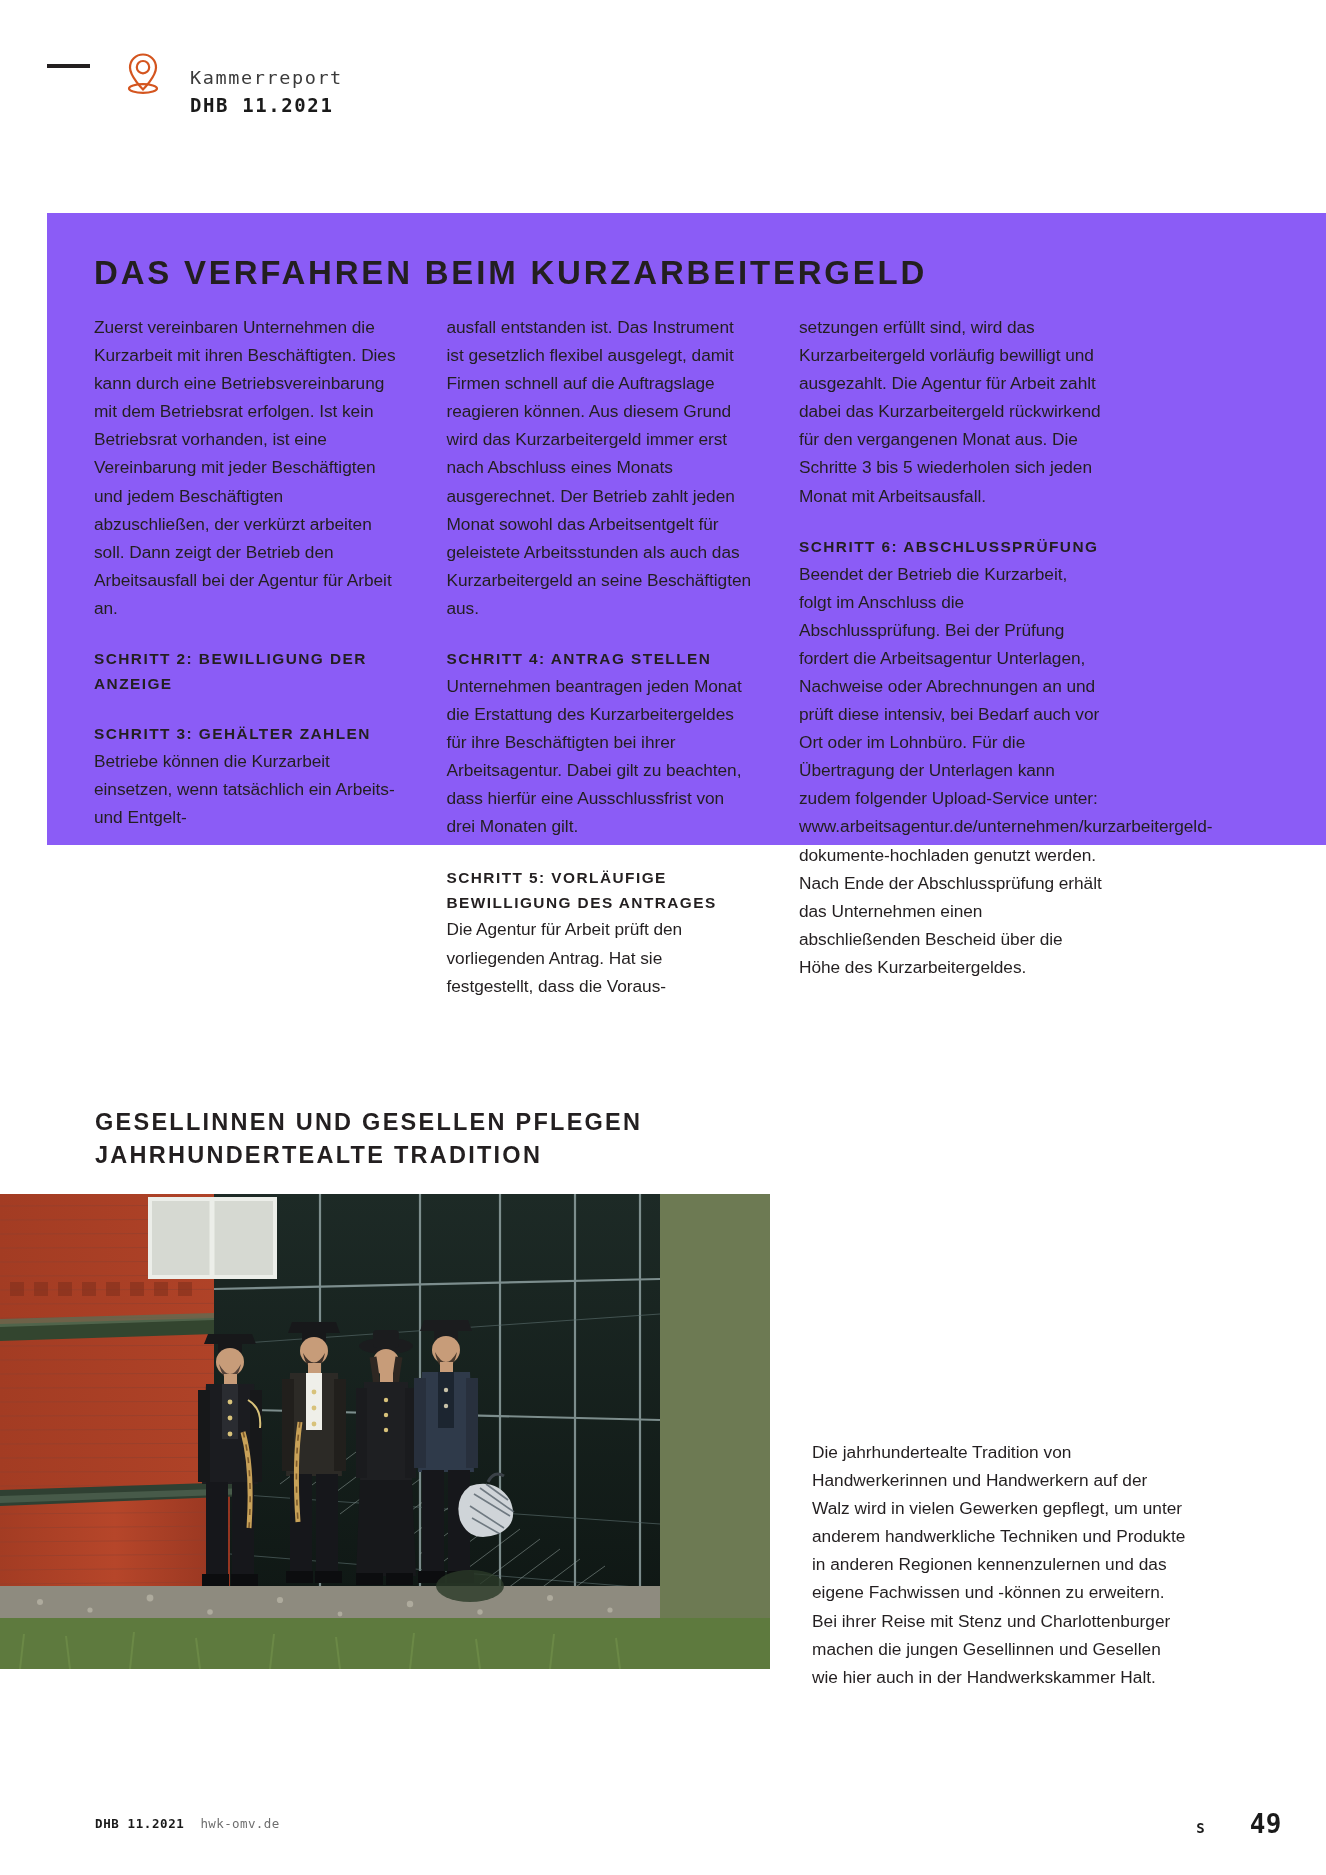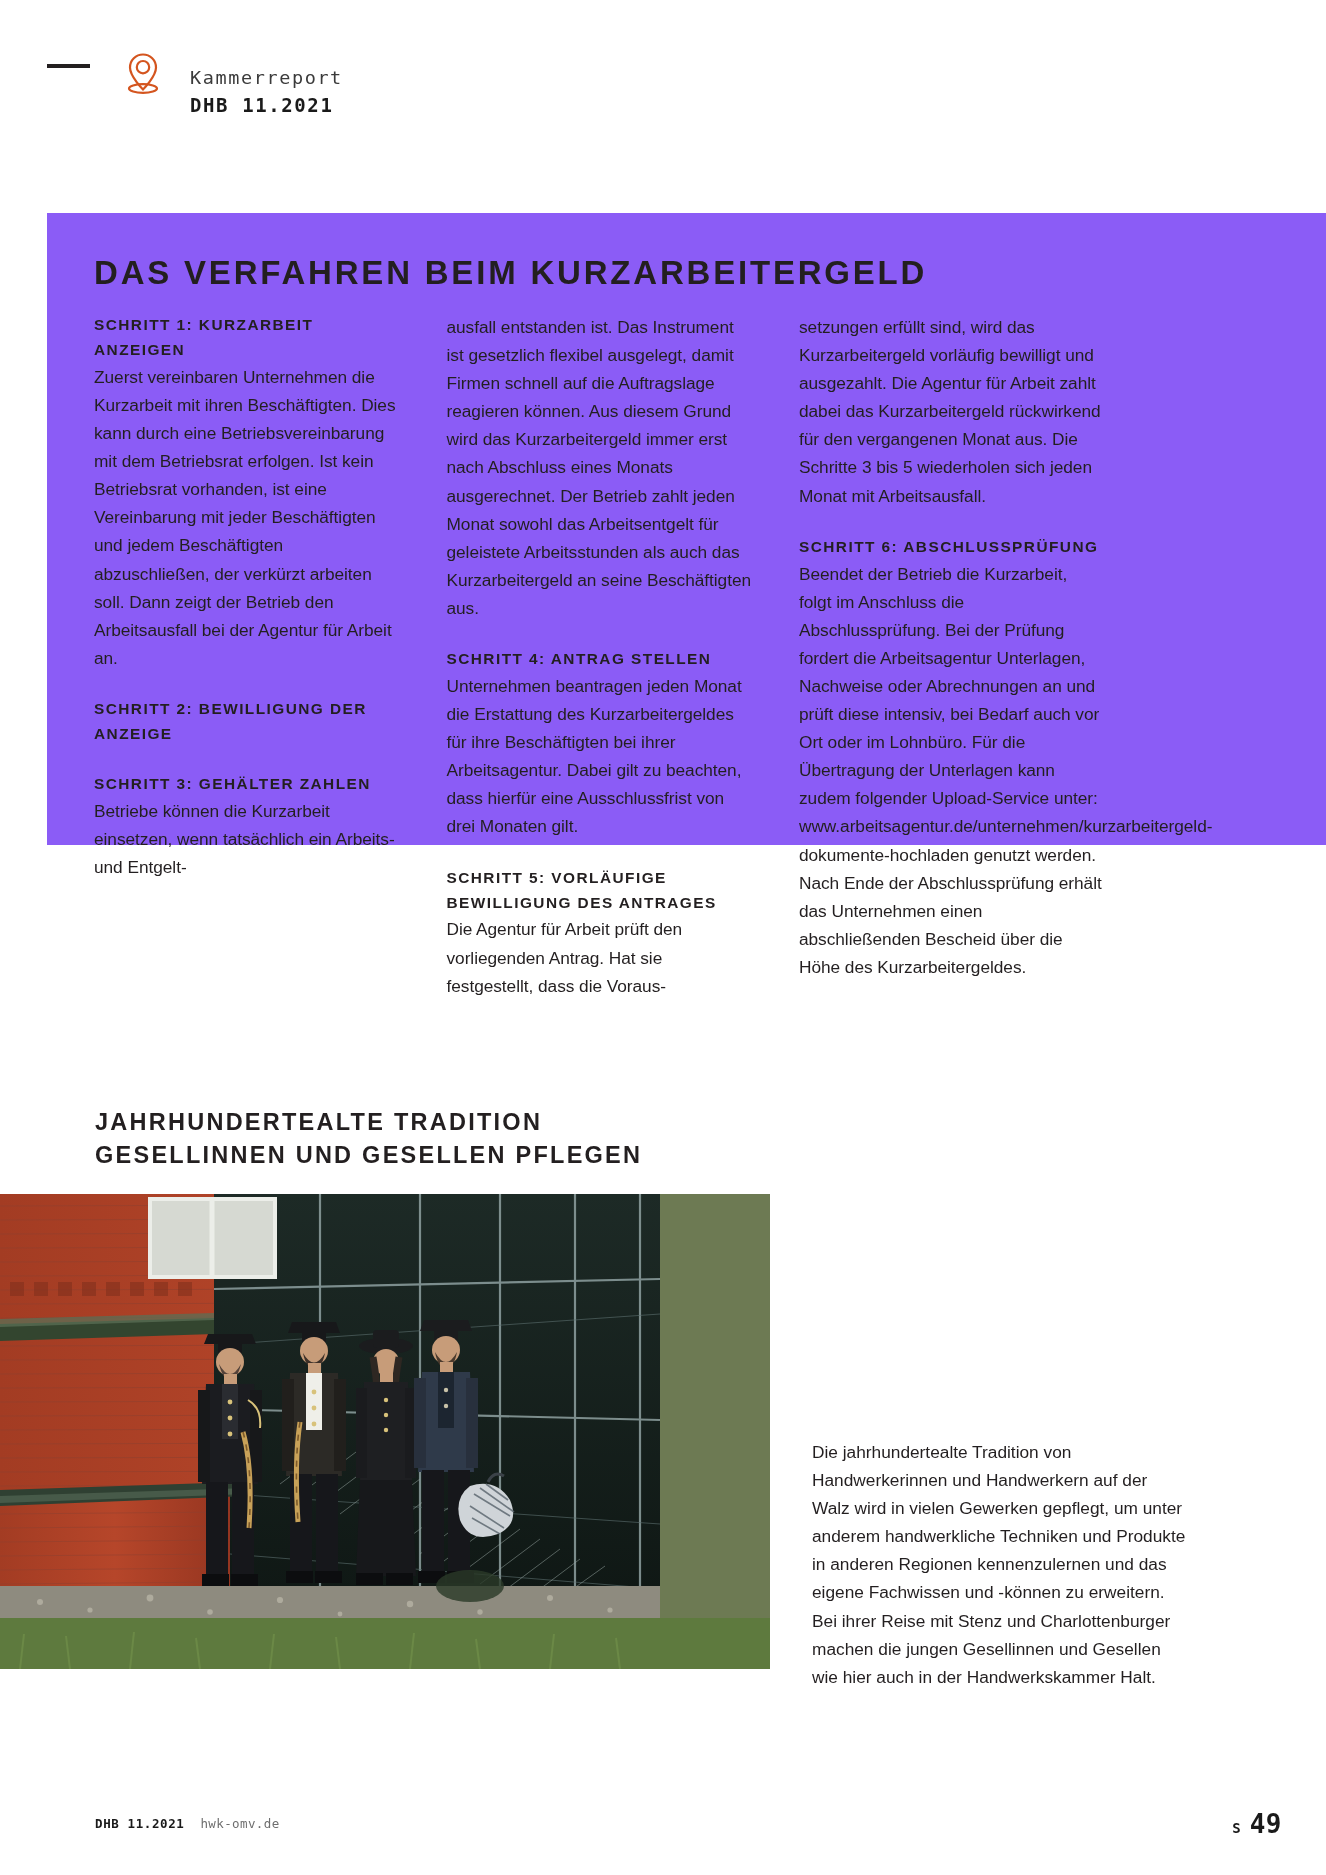--- a/index.html
+++ b/index.html
@@ -203,20 +203,21 @@
     font-size: 14px;
     font-weight: 700;
     color: #1a1a1a;
   }
   .footer-page {
     font-family: "DejaVu Sans Mono", monospace;
     font-size: 26px;
     font-weight: 700;
     color: #1a1a1a;
     letter-spacing: 0.5px;
+    margin-left: 36px;
   }
 </style>
 </head>
 <body>
 
 <div class="page">
 
   <div class="header">
     <div class="header-rule"></div>
 
@@ -233,21 +234,20 @@
       <div class="header-issue">DHB 11.2021</div>
     </div>
   </div>
 
   <div class="panel">
     <div class="panel-title">DAS VERFAHREN BEIM KURZARBEITERGELD</div>
 
     <div class="cols">
 
       <div class="col">
-        <div class="sec-head">SCHRITT 1: KURZARBEIT ANZEIGEN</div>
         <div class="body-p">Zuerst vereinbaren Unternehmen die Kurzarbeit mit ihren Beschäftigten. Dies kann durch eine Betriebsvereinbarung mit dem Betriebsrat erfolgen. Ist kein Betriebsrat vorhanden, ist eine Vereinbarung mit jeder Beschäftigten und jedem Beschäftigten abzuschließen, der verkürzt arbeiten soll. Dann zeigt der Betrieb den Arbeitsausfall bei der Agentur für Arbeit an.</div>
         <div class="gap"></div>
         <div class="sec-head">SCHRITT 2: BEWILLIGUNG DER ANZEIGE</div>
         <div class="gap"></div>
         <div class="sec-head">SCHRITT 3: GEHÄLTER ZAHLEN</div>
         <div class="body-p">Betriebe können die Kurzarbeit einsetzen, wenn tatsächlich ein Arbeits- und Entgelt-</div>
       </div>
 
       <div class="col">
         <div class="body-p">ausfall entstanden ist. Das Instrument ist gesetzlich flexibel ausgelegt, damit Firmen schnell auf die Auftragslage reagieren können. Aus diesem Grund wird das Kurzarbeitergeld immer erst nach Abschluss eines Monats ausgerechnet. Der Betrieb zahlt jeden Monat sowohl das Arbeitsentgelt für geleistete Arbeitsstunden als auch das Kurzarbeitergeld an seine Beschäftigten aus.</div>
@@ -263,22 +263,22 @@
         <div class="body-p">setzungen erfüllt sind, wird das Kurzarbeitergeld vorläufig bewilligt und ausgezahlt. Die Agentur für Arbeit zahlt dabei das Kurzarbeitergeld rückwirkend für den vergangenen Monat aus. Die Schritte 3 bis 5 wiederholen sich jeden Monat mit Arbeitsausfall.</div>
         <div class="gap"></div>
         <div class="sec-head">SCHRITT 6: ABSCHLUSSPRÜFUNG</div>
         <div class="body-p">Beendet der Betrieb die Kurzarbeit, folgt im Anschluss die Abschlussprüfung. Bei der Prüfung fordert die Arbeitsagentur Unterlagen, Nachweise oder Abrechnungen an und prüft diese intensiv, bei Bedarf auch vor Ort oder im Lohnbüro. Für die Übertragung der Unterlagen kann zudem folgender Upload-Service unter: www.arbeitsagentur.de/unternehmen/kurzarbeitergeld-dokumente-hochladen genutzt werden. Nach Ende der Abschlussprüfung erhält das Unternehmen einen abschließenden Bescheid über die Höhe des Kurzarbeitergeldes.</div>
       </div>
 
     </div>
   </div>
 
   <div class="art2-title">
+    <div>GESELLINNEN UND GESELLEN PFLEGEN</div>
     <div>JAHRHUNDERTEALTE TRADITION</div>
-    <div>GESELLINNEN UND GESELLEN PFLEGEN</div>
   </div>
 
   <div class="photo">
     <svg width="770" height="475" viewBox="0 0 770 475">
       <defs>
         <linearGradient id="glass" x1="0" y1="0" x2="0" y2="1">
           <stop offset="0" stop-color="#1d2a26"></stop>
           <stop offset="1" stop-color="#0e1613"></stop>
         </linearGradient>
         <linearGradient id="brick" x1="0" y1="0" x2="1" y2="0">

